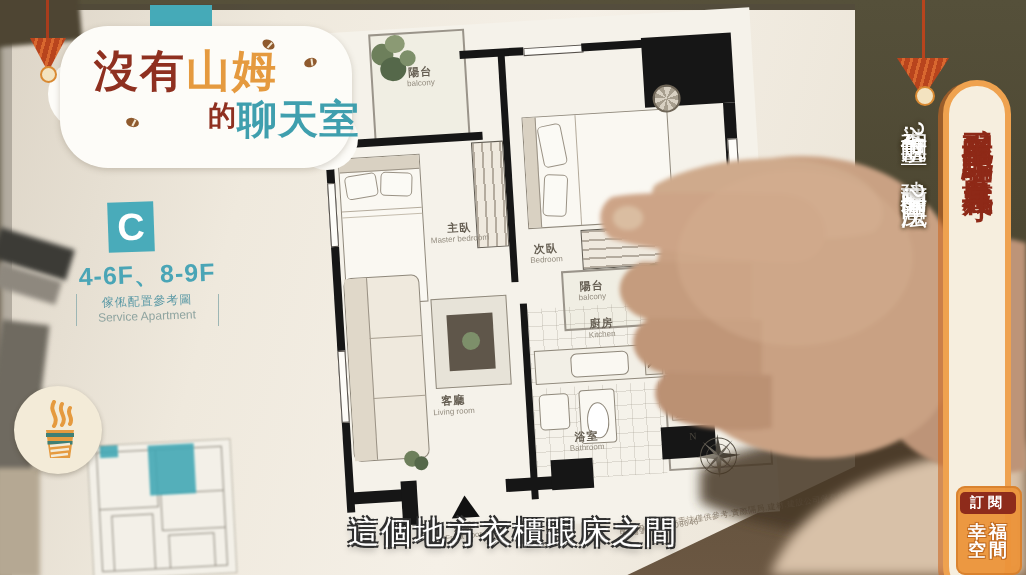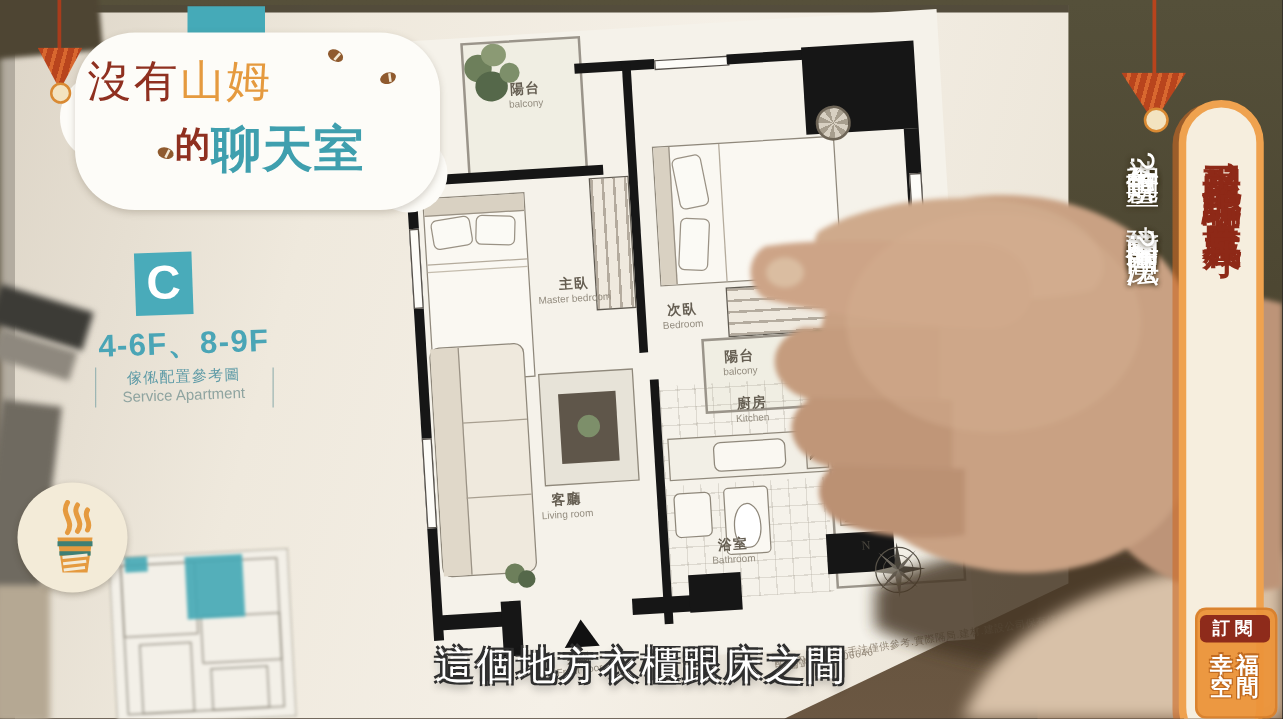--- a/index.html
+++ b/index.html
@@ -36,24 +36,24 @@
   .plant{position:absolute;}
   .plant i{position:absolute;border-radius:50%;}
   .pillow{position:absolute;background:#fbfaf5;border:1px solid #9a9285;border-radius:5px;}
   .arrow-up{position:absolute;width:0;height:0;border-left:14px solid transparent;
             border-right:14px solid transparent;border-bottom:22px solid #111;}
   
   .logo-blob{left:60px;top:26px;width:292px;height:142px;background:#fdfcf8;border-radius:48px;
              box-shadow:0 2px 6px rgba(90,80,60,.25);}
   .logo-bump1{left:48px;top:58px;width:72px;height:72px;background:#fdfcf8;border-radius:50%;}
   .logo-bump2{left:296px;top:108px;width:62px;height:62px;background:#fdfcf8;border-radius:50%;}
-  .logo-l1{left:70px;top:42px;width:250px;font-size:35px;font-weight:400;letter-spacing:2px;white-space:nowrap;}
+  .logo-l1{left:94px;top:42px;width:250px;font-size:44px;font-weight:700;letter-spacing:2px;white-space:nowrap;}
   .logo-l1 .p1{color:#8f3020;}
   .logo-l1 .p2{color:#e59a3f;}
-  .logo-l2{left:140px;top:92px;width:220px;font-size:40px;font-weight:900;letter-spacing:1px;white-space:nowrap;}
+  .logo-l2{left:140px;top:92px;width:220px;font-size:40px;font-weight:900;letter-spacing:1px;white-space:nowrap;text-align:right;}
   .logo-l2 .p1{color:#8f3020;font-size:28px;vertical-align:8px;}
   .logo-l2 .p2{color:#3f9fae;}
   .bean{position:absolute;width:13px;height:9px;background:#8f5a2e;border-radius:50%;}
   .bean:after{content:"";position:absolute;left:50%;top:1px;width:1.5px;height:7px;background:#f3e7d2;transform:rotate(12deg);}
   .lamp-line{position:absolute;background:#a83c1c;}
   .lamp-shade{position:absolute;clip-path:polygon(50% 0,0 100%,100% 100%);
               background:repeating-linear-gradient(75deg,#b8441d 0 5px,#d8672f 5px 8px);}
   .lamp-bulb{position:absolute;border-radius:50%;background:#f3e3c0;border:2px solid #d98a33;}
   .unit-panel{transform:rotate(-2deg);}
   .unit-c{left:108px;top:202px;width:46px;height:50px;background:#49abba;color:#fff;

